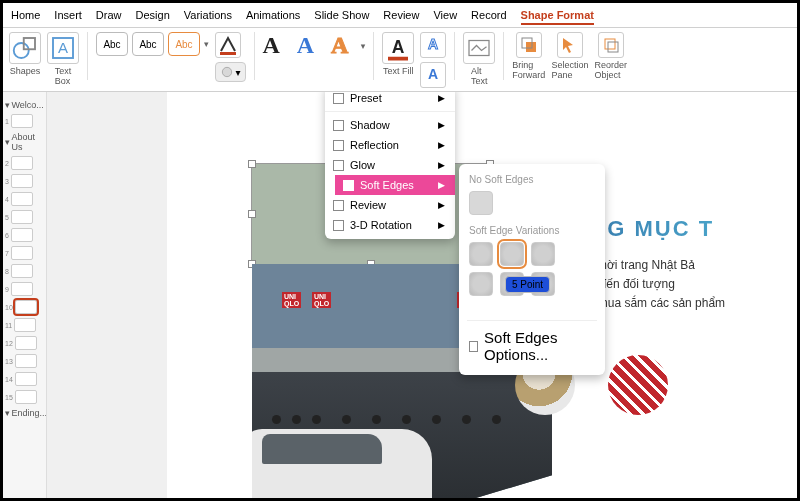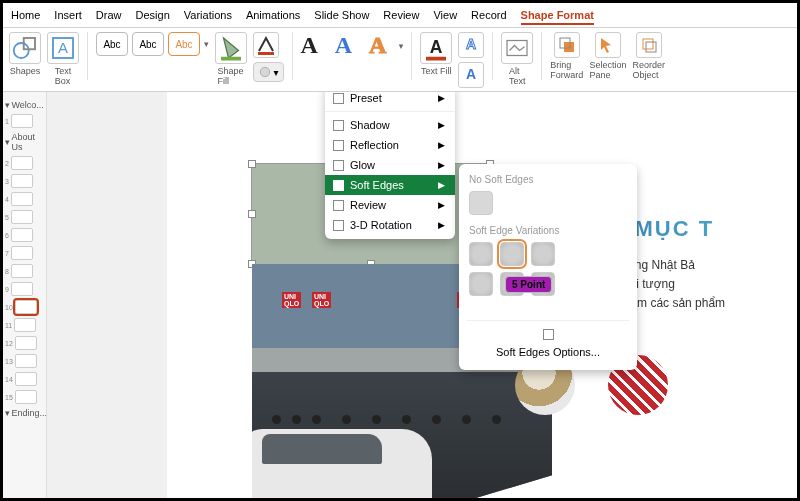--- a/index.html
+++ b/index.html
@@ -45,28 +45,28 @@
   .txt h1 { font-size: 22px; font-weight: 900; letter-spacing: 2px; background: linear-gradient(90deg,#2f6aa3,#53b7d6); -webkit-background-clip: text; color: transparent; margin-bottom: 10px; }
   .circleimg { width: 60px; height: 60px; border-radius: 50%; background: #ddd; display: inline-block; margin: 10px 30px 2px 0; position: relative; overflow: hidden; }
   .circleimg.c1 { background: radial-gradient(circle at 40% 30%, #e8e0d0 0 30%, #b8a070 30% 60%, #e8e8e8 60% 100%); }
   .circleimg.c2 { background: repeating-linear-gradient(45deg,#c1272d 0 6px,#fff 6px 9px); }
   .caption { font-size: 10px; color: #666; display: inline-block; width: 90px; }
   
   .menu { position: absolute; background: #fff; box-shadow: 0 4px 10px rgba(0,0,0,.25); border-radius: 6px; font-size: 11px; padding: 4px 0; min-width: 130px; }
   .menu .item { display: flex; align-items: center; padding: 4px 10px 4px 8px; gap: 6px; cursor: pointer; }
   .menu .item .cb { width: 11px; height: 11px; border: 1px solid #888; }
   .menu .item .arrow { margin-left: auto; font-size: 9px; }
-  .menu .item.sel { background: #15803d; color: #fff; }
+  .menu .item.sel { background: #ec4899; color: #fff; margin-left: 10px; }
   .menu .item.sel .cb { border-color: #fff; background: #fff; }
-  .submenu { position: absolute; background: #fff; box-shadow: 0 4px 10px rgba(0,0,0,.25); border-radius: 6px; font-size: 11px; padding: 8px; width: 178px; }
+  .submenu { position: absolute; background: #fff; box-shadow: 0 4px 10px rgba(0,0,0,.25); border-radius: 6px; font-size: 11px; padding: 8px; width: 146px; }
   .submenu .lbl { color: #999; font-size: 10px; margin: 2px 0 4px 2px; }
   .sw { width: 24px; height: 24px; border: 1px solid #ccc; border-radius: 4px; display: inline-block; margin: 2px; background: radial-gradient(circle at 50% 50%, #d0d0d0 0 50%, #bababa 100%); }
   .sw.sel { outline: 2px solid #e78b3f; outline-offset: 1px; position: relative; }
-  .tooltip { position: absolute; background: #a21caf; border: 1px solid #bbb; border-radius: 4px; font-size: 10px; padding: 2px 6px; white-space: nowrap; font-weight: bold; }
-  .submenu .opt { padding: 4px 2px; font-size: 11px; display:flex; align-items:center; gap:6px;flex-direction:column; }
+  .tooltip { position: absolute; background: #1d4ed8; border: 1px solid #bbb; border-radius: 4px; font-size: 10px; padding: 2px 6px; white-space: nowrap; }
+  .submenu .opt { padding: 4px 2px; font-size: 15px; display:flex; align-items:center; gap:6px; }
   .dropbtn { padding: 2px 4px; border: 1px solid #ccc; border-radius: 4px; background: #eee; font-size: 10px; }
   svg.ic { width: 100%; height: 100%; }
 </style>
 </head>
 <body>
 
 <div class="tabs">
   <span>Home</span>
   <span>Insert</span>
   <span>Draw</span>
@@ -101,30 +101,20 @@
 Box</span>
   </div>
   <div class="vdiv"></div>
   <div class="ribrow" style="flex-direction:column; gap:2px;">
     <div class="ribrow">
       <div class="abcbox">Abc</div>
       <div class="abcbox">Abc</div>
       <div class="abcbox orange">Abc</div>
       <span style="font-size:9px;color:#666">▾</span>
     </div>
-  </div>
-  <div class="ribgroup">
-    <div class="ribicon big">
-        <svg class="ic" viewBox="0 0 24 24">
-          <path d="M6 4 L18 14 L10 20 Z" fill="#9fb89a" stroke="#4a7a45"></path>
-          <rect x="4" y="19" width="16" height="3" fill="#70ad47"></rect>
-        </svg>
-      </div>
-    <span style="white-space:pre">Shape
-Fill</span>
   </div>
   <div class="ribrow" style="flex-direction:column; gap:4px; align-items:flex-start">
     <div class="ribicon">
         <svg class="ic" viewBox="0 0 24 24">
           <path d="M5 18 L12 5 L19 18" fill="none" stroke="#333" stroke-width="2"></path>
           <rect x="4" y="19" width="16" height="3" fill="#c43e1c"></rect>
         </svg>
       </div>
     <div class="dropbtn" style="display:flex;align-items:center;gap:2px">
       <svg width="14" height="14" viewBox="0 0 24 24">

